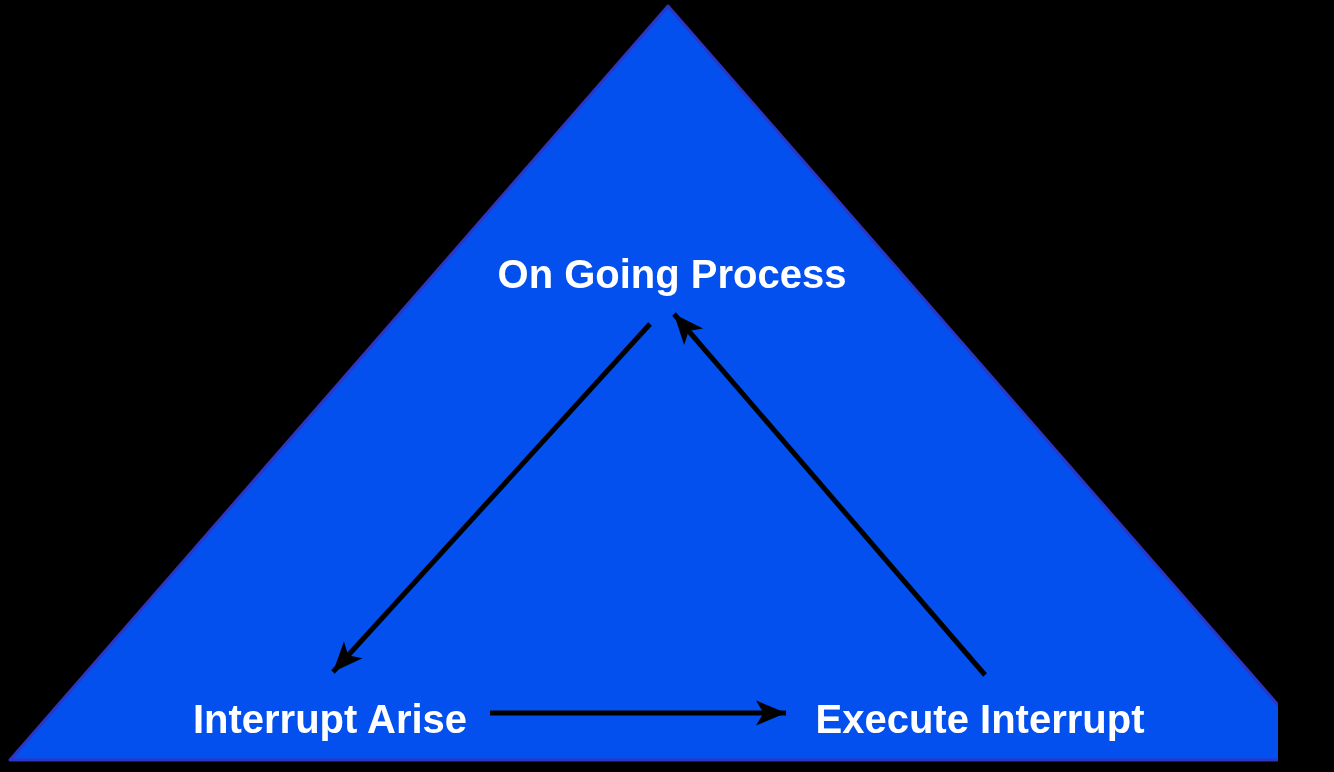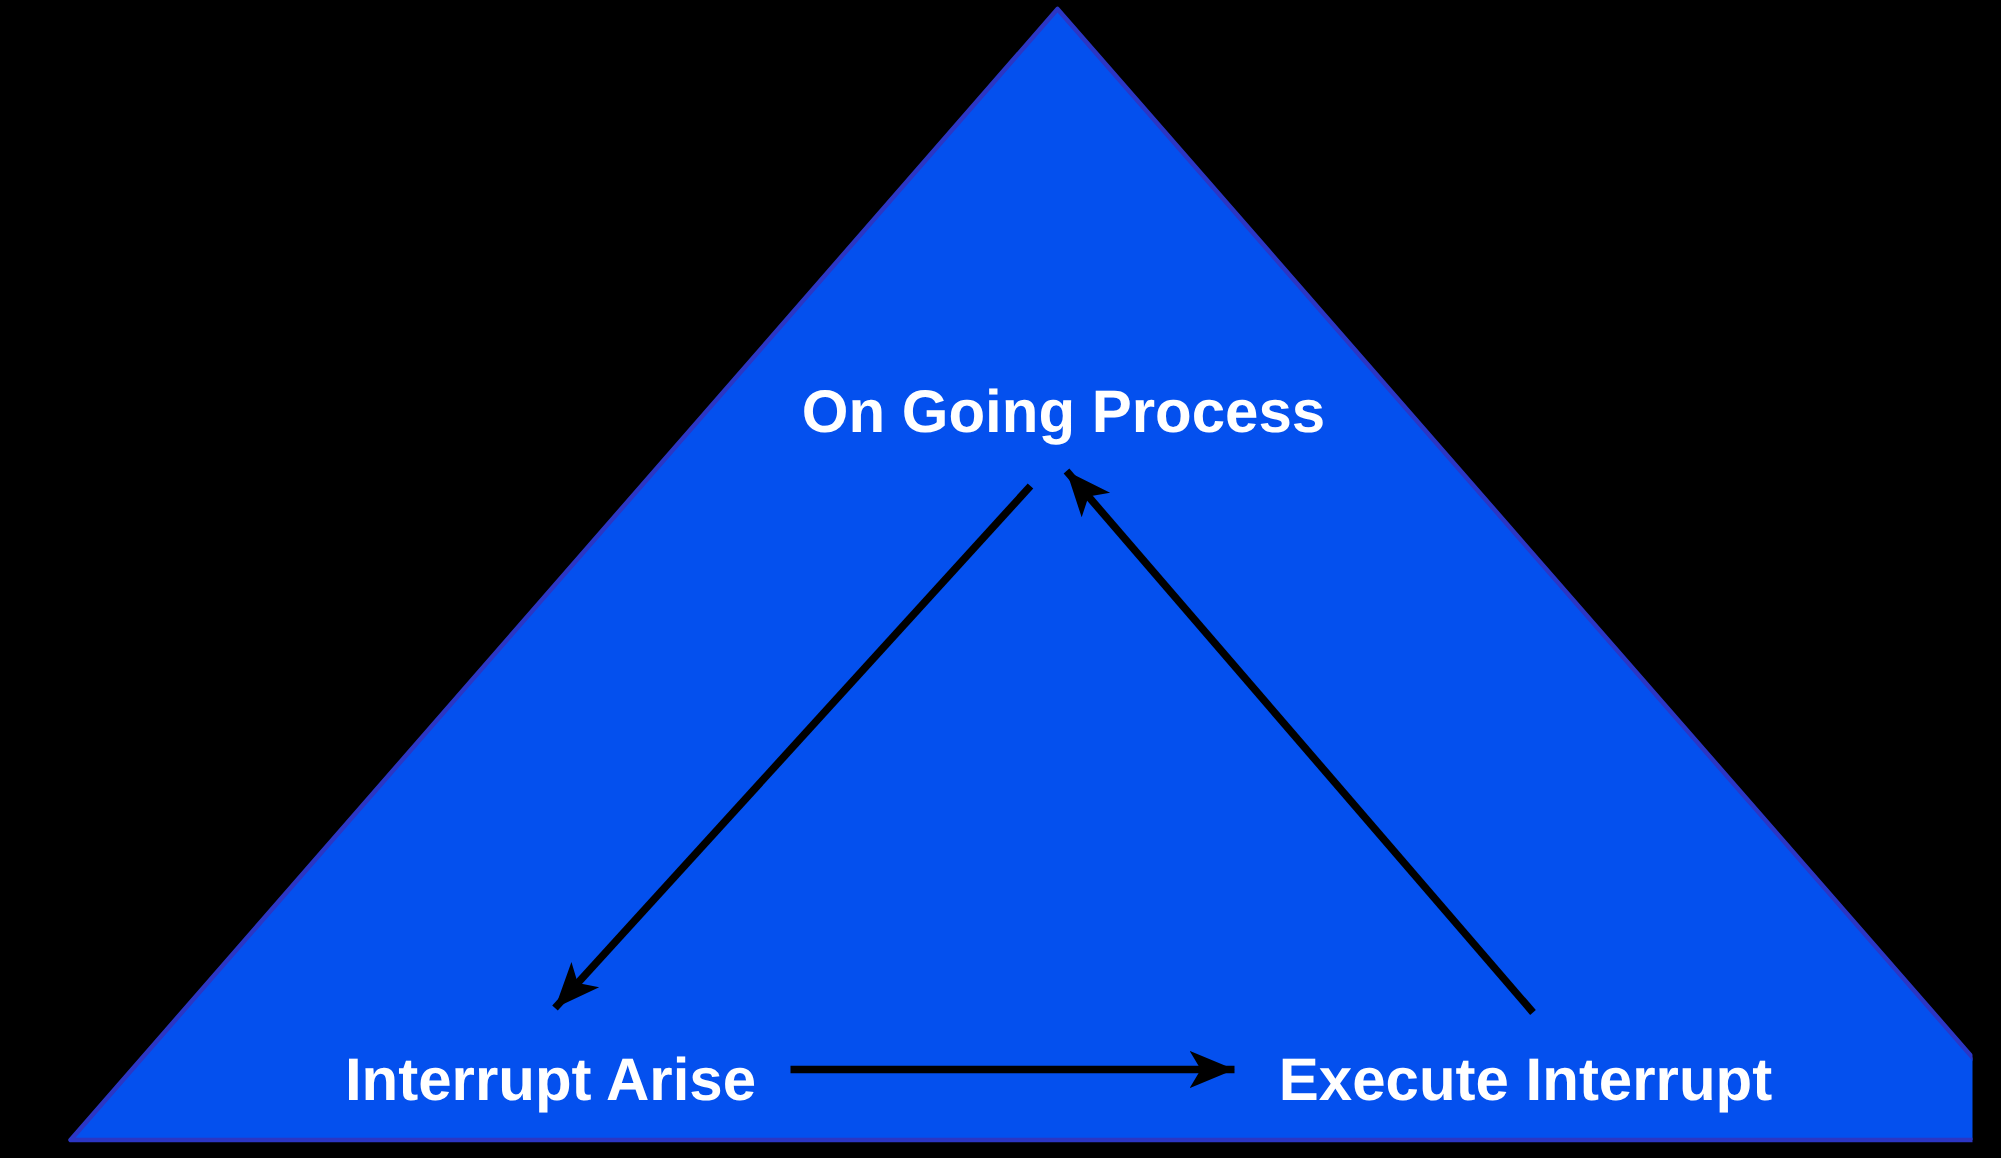--- a/index.html
+++ b/index.html
@@ -5,21 +5,20 @@
   html, body {
     margin: 0;
     padding: 0;
     background: #000000;
   }
   .stage {
     position: relative;
     width: 1278px;
     height: 772px;
     overflow: hidden;
-    margin-left: 37px;
   }
   svg {
     display: block;
   }
   .node-label {
     font-family: "Liberation Sans", sans-serif;
     font-weight: bold;
     font-size: 40px;
   }
 </style>

